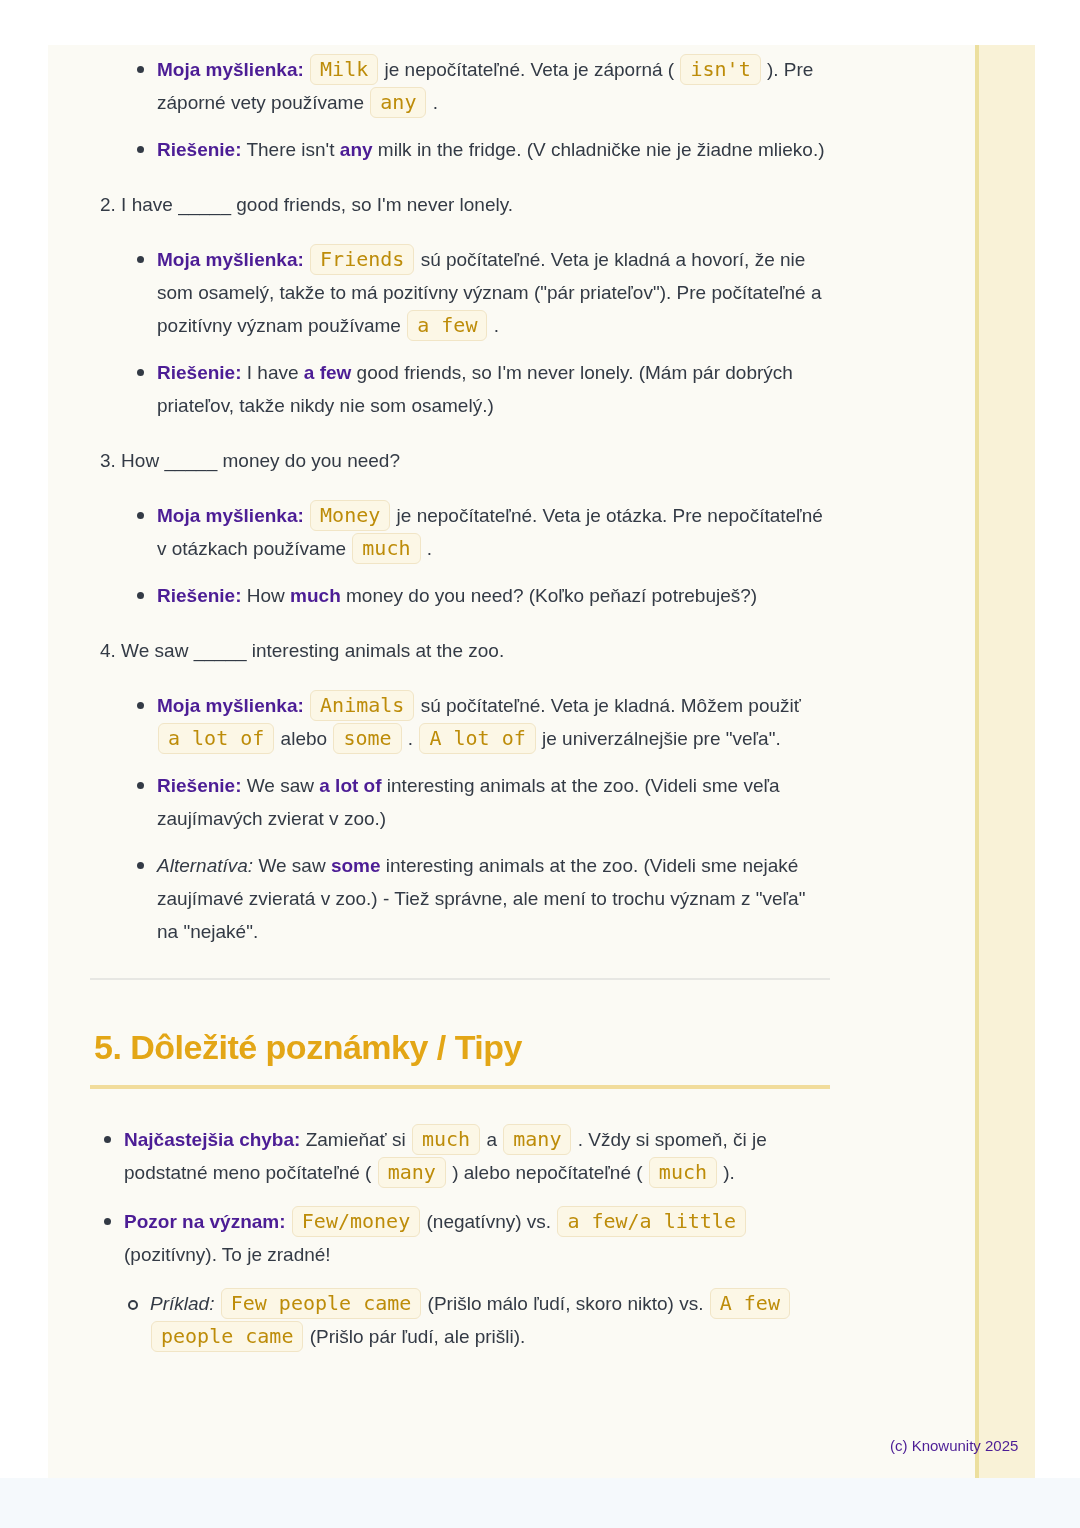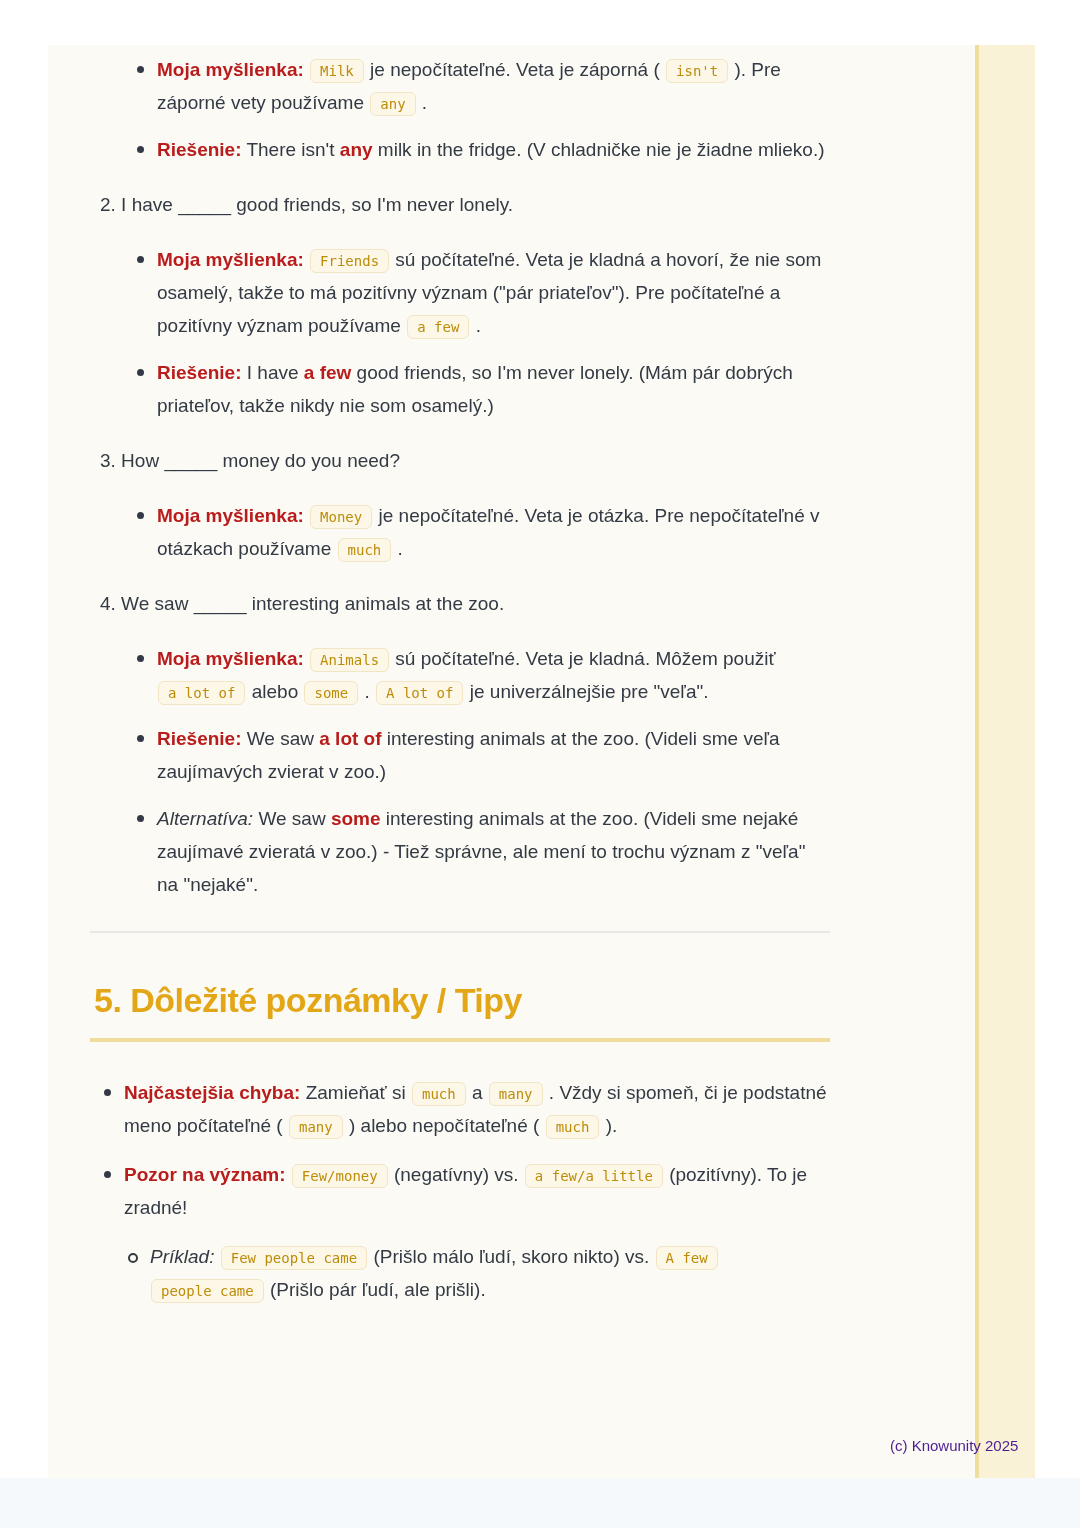--- a/index.html
+++ b/index.html
@@ -29,26 +29,26 @@
   .b1{padding-left:67px;}
   .b0{padding-left:34px;margin-bottom:16px;}
   .bsub{padding-left:60px;}
   .mk{position:absolute;top:13px;display:inline-block;}
   .b1 > .mk{left:47px;}
   .b0 > .mk{left:14px;}
   .bsub > .mk{left:38px;}
   .disc{width:7px;height:7px;background:#333a45;border-radius:50%;}
   .circ{width:6px;height:6px;border:2px solid #333a45;border-radius:50%;background:transparent;}
   .num{margin:22px 0 22px 10px;}
-  strong{font-weight:700;color:#b91c1c;}
+  strong{font-weight:700;color:#4c1d95;}
   em{font-style:italic;}
   .chip{
     display:inline-block;
     font-family:"DejaVu Sans Mono", monospace;
-    font-size:14px;line-height:1.15;
+    font-size:20px;line-height:1.15;
     color:#bd8c09;background:#fcf7e6;
     border:1px solid #f1e5c6;border-radius:6px;
     padding:3px 9px;margin:0 1px;
     vertical-align:baseline;white-space:nowrap;
   }
   .divider{height:2px;background:#e7e7e3;margin:30px 0 0 0;border:none;}
   .heading{
     font-size:34px;line-height:1.15;font-weight:800;
     color:#e3a616;margin:48px 0 0 4px;letter-spacing:-0.5px;
   }
@@ -64,20 +64,21 @@
 <div class="card">
   <div class="edge-strip"></div>
   <div class="content" id="doc">
       <div class="li b1"><span class="mk disc"></span><strong>Moja myšlienka:</strong> <span class="chip">Milk</span> je nepočítateľné. Veta je záporná ( <span class="chip">isn't</span> ). Pre záporné vety používame <span class="chip">any</span> .</div>
       <div class="li b1"><span class="mk disc"></span><strong>Riešenie:</strong> There isn't <strong>any</strong> milk in the fridge. (V chladničke nie je žiadne mlieko.)</div>
       <div class="num">2. I have _____ good friends, so I'm never lonely.</div>
       <div class="li b1"><span class="mk disc"></span><strong>Moja myšlienka:</strong> <span class="chip">Friends</span> sú počítateľné. Veta je kladná a hovorí, že nie som osamelý, takže to má pozitívny význam ("pár priateľov"). Pre počítateľné a pozitívny význam používame <span class="chip">a few</span> .</div>
       <div class="li b1"><span class="mk disc"></span><strong>Riešenie:</strong> I have <strong>a few</strong> good friends, so I'm never lonely. (Mám pár dobrých priateľov, takže nikdy nie som osamelý.)</div>
       <div class="num">3. How _____ money do you need?</div>
       <div class="li b1"><span class="mk disc"></span><strong>Moja myšlienka:</strong> <span class="chip">Money</span> je nepočítateľné. Veta je otázka. Pre nepočítateľné v otázkach používame <span class="chip">much</span> .</div>
+      <div class="li b1"><span class="mk disc"></span><strong>Riešenie:</strong> How <strong>much</strong> money do you need? (Koľko peňazí potrebuješ?)</div>
       <div class="num">4. We saw _____ interesting animals at the zoo.</div>
       <div class="li b1"><span class="mk disc"></span><strong>Moja myšlienka:</strong> <span class="chip">Animals</span> sú počítateľné. Veta je kladná. Môžem použiť <span class="chip">a lot of</span> alebo <span class="chip">some</span> . <span class="chip">A lot of</span> je univerzálnejšie pre "veľa".</div>
       <div class="li b1"><span class="mk disc"></span><strong>Riešenie:</strong> We saw <strong>a lot of</strong> interesting animals at the zoo. (Videli sme veľa zaujímavých zvierat v zoo.)</div>
       <div class="li b1"><span class="mk disc"></span><em>Alternatíva:</em> We saw <strong>some</strong> interesting animals at the zoo. (Videli sme nejaké zaujímavé zvieratá v zoo.) - Tiež správne, ale mení to trochu význam z "veľa" na "nejaké".</div>
       <div class="divider"></div>
       <h2 class="heading">5. Dôležité poznámky / Tipy</h2>
       <div class="h-underline"></div>
       <div class="li b0"><span class="mk disc"></span><strong>Najčastejšia chyba:</strong> Zamieňať si <span class="chip">much</span> a <span class="chip">many</span> . Vždy si spomeň, či je podstatné meno počítateľné ( <span class="chip">many</span> ) alebo nepočítateľné ( <span class="chip">much</span> ).</div>
       <div class="li b0"><span class="mk disc"></span><strong>Pozor na význam:</strong> <span class="chip">Few/money</span> (negatívny) vs. <span class="chip">a few/a little</span> (pozitívny). To je zradné!</div>
       <div class="li bsub"><span class="mk circ"></span><em>Príklad:</em> <span class="chip">Few people came</span> (Prišlo málo ľudí, skoro nikto) vs. <span class="chip">A few</span> <span class="chip">people came</span> (Prišlo pár ľudí, ale prišli).</div>

